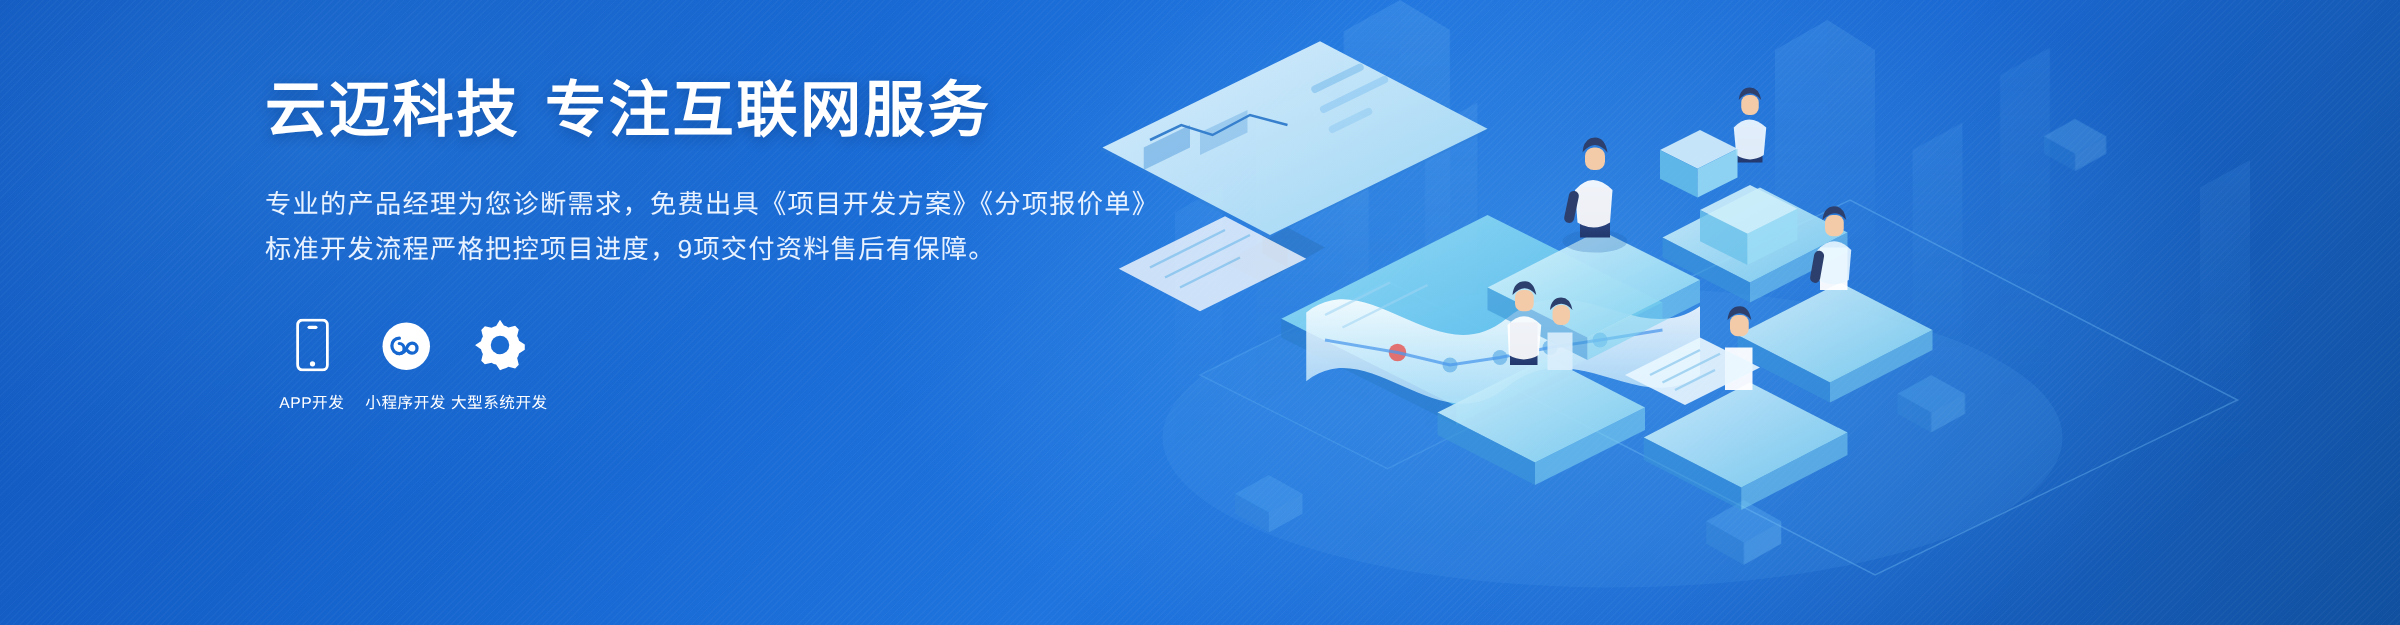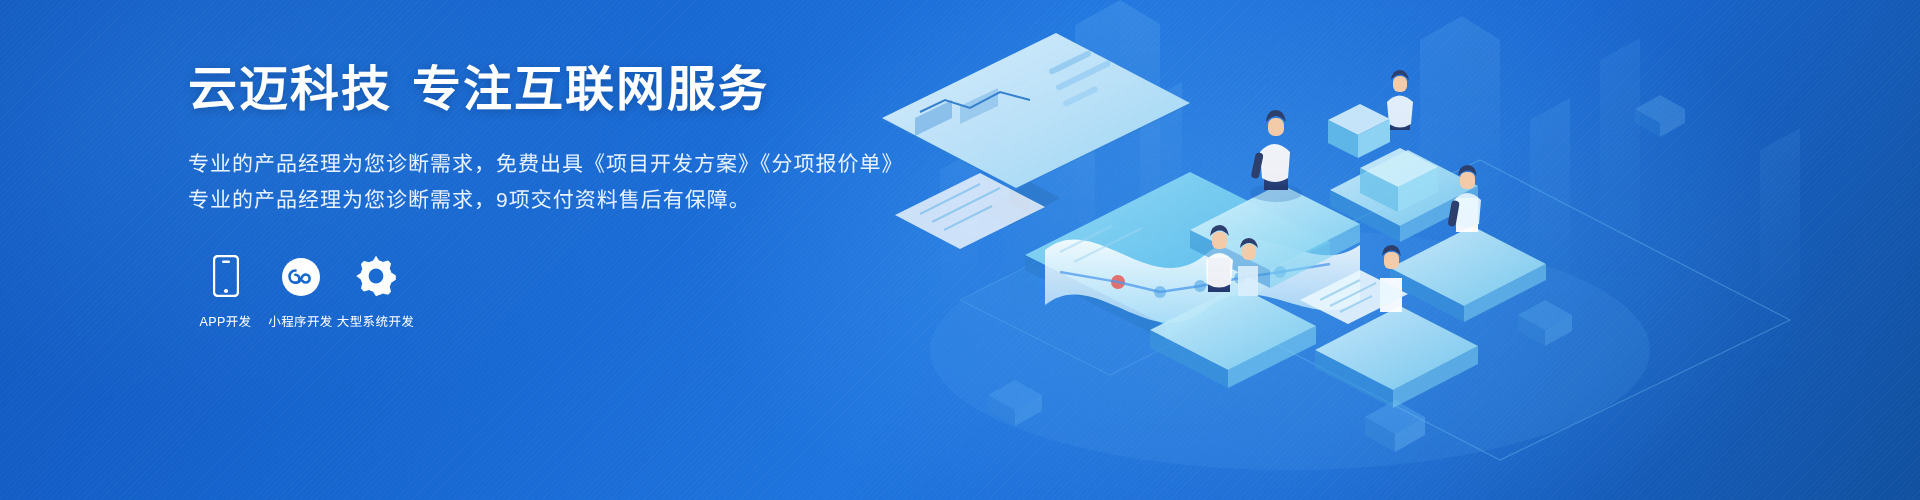--- a/index.html
+++ b/index.html
@@ -16,21 +16,21 @@
       radial-gradient(ellipse 700px 420px at 250px 120px, rgba(38,120,216,0.55) 0%, rgba(38,120,216,0) 70%),
       linear-gradient(118deg,#1157bd 0%,#1665cf 26%,#1f74de 50%,#1a68d2 72%,#11509f 100%);
   }
   
   .banner::before{
     content:"";position:absolute;inset:0;
     background-image:repeating-linear-gradient(135deg,rgba(255,255,255,0.028) 0px,rgba(255,255,255,0.028) 1px,transparent 1px,transparent 4px);
     pointer-events:none;
   }
   
-  .content{position:absolute;left:188px;top:62px;width:760px;z-index:6;}
+  .content{position:absolute;left:212px;top:62px;width:760px;z-index:6;}
   .headline{
     font-size:49px;line-height:1.12;font-weight:bold;color:#ffffff;
     letter-spacing:2px;margin:0 0 30px 0;white-space:nowrap;
     text-shadow:0 2px 10px rgba(4,38,90,0.33);
   }
   .headline .gap{display:inline-block;width:20px;}
   .subline{
     font-size:21px;line-height:1.62;color:#e9f2ff;
     letter-spacing:1px;margin:0;white-space:nowrap;font-weight:normal;
   }
@@ -265,21 +265,21 @@
         <polygon points="498,135 530,119 530,142 498,158" fill="#9adcf5"></polygon>
       </g>
     </svg>
   </div>
 
   <div class="content">
 
     <h1 class="headline"><span>云迈科技</span><span class="gap"></span><span>专注互联网服务</span></h1>
 
     <p class="subline">专业的产品经理为您诊断需求，免费出具《项目开发方案》《分项报价单》</p>
-    <p class="subline">专业的产品经理为您诊断需求，9项交付资料售后有保障。</p>
+    <p class="subline">标准开发流程严格把控项目进度，9项交付资料售后有保障。</p>
 
     <div class="services">
 
       <div class="service">
         <span class="ico">
           <svg width="26" height="42" viewBox="0 0 26 42" xmlns="http://www.w3.org/2000/svg">
             <rect x="1" y="1" width="24" height="40" rx="4" fill="none" stroke="#ffffff" stroke-width="2.4"></rect>
             <rect x="9" y="5.5" width="8" height="2.6" rx="1.3" fill="#ffffff"></rect>
             <circle cx="13" cy="36" r="2.1" fill="#ffffff"></circle>
           </svg>

